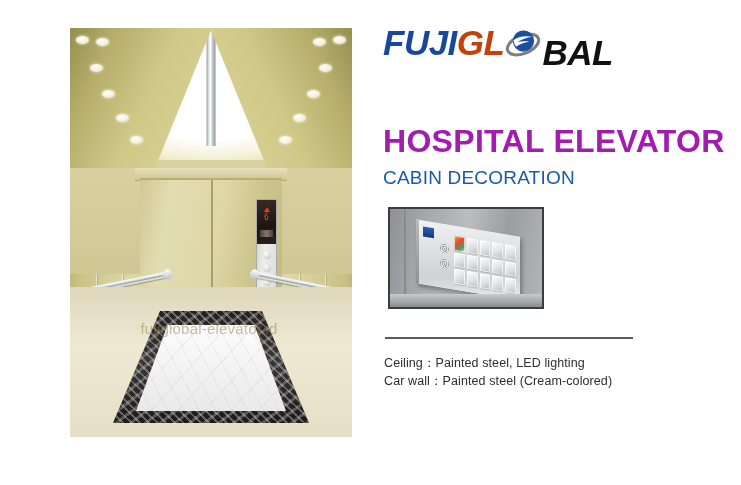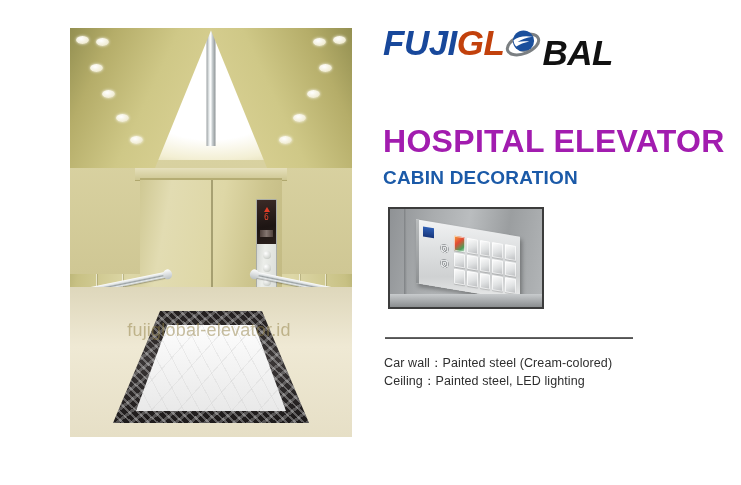--- a/index.html
+++ b/index.html
@@ -108,37 +108,37 @@
         linear-gradient(180deg,#231f1f,#3a3636 45%,#1c1919);}
   .floor-white{position:absolute;left:50%;transform:translateX(-50%);bottom:26px;
       width:150px;height:86px;
       clip-path:polygon(21% 0,79% 0,100% 100%,0 100%);
       background:
         repeating-linear-gradient(62deg,rgba(205,205,205,.30) 0 1px,rgba(0,0,0,0) 1px 14px),
         repeating-linear-gradient(-48deg,rgba(198,198,198,.26) 0 1px,rgba(0,0,0,0) 1px 20px),
         linear-gradient(180deg,#fdfdfd,#f2f2f2 55%,#e9e9e9);}
 
   .watermark{position:absolute;left:0;right:4px;top:292px;text-align:center;
-      font-size:18px;color:rgba(150,132,74,.52);letter-spacing:.2px;
+      font-size:15px;color:rgba(150,132,74,.52);letter-spacing:.2px;
       font-family:"Liberation Sans",sans-serif;}
 
   
   .logo{position:absolute;left:383px;top:22px;height:40px;
       display:flex;align-items:center;font-style:italic;}
   .logo .t{font-size:35px;font-weight:bold;line-height:35px;letter-spacing:-0.5px;
       font-family:"Liberation Sans",sans-serif;}
   .logo .fuji{color:#18489b;}
   .logo .gl{color:#c2410c;}
   .logo .bal{color:#111111;margin-top:20px;}
   .globe{position:relative;display:inline-block;width:36px;height:33px;margin:0 1px;vertical-align:middle;}
   .globe svg{position:absolute;left:0;top:0;}
 
   .h1{position:absolute;left:383px;top:126px;font-size:32px;font-weight:bold;
       color:#a21caf;letter-spacing:.3px;line-height:30px;}
-  .h2{position:absolute;left:383px;top:166px;font-size:19px;font-weight:bold;
+  .h2{position:absolute;left:383px;top:166px;font-size:19px;font-weight:normal;
       color:#1b5aa8;letter-spacing:.2px;line-height:24px;}
 
   .thumb{position:absolute;left:388px;top:207px;width:152px;height:98px;
       border:2px solid #3c3c3c;overflow:hidden;
       background:linear-gradient(100deg,#8f9295 0%,#a9acae 26%,#babdbf 48%,#9b9ea0 72%,#b3b6b8 100%);}
   .thumb .wallseam{position:absolute;left:14px;top:0;bottom:0;width:3px;
       background:linear-gradient(90deg,#7e8184,#9fa2a4);}
   .thumb .skirt{position:absolute;left:0;right:0;bottom:0;height:13px;
       background:linear-gradient(180deg,#c8cbcd,#8b8e90);}
   .panel{position:absolute;left:26px;top:19px;width:104px;height:64px;
@@ -284,17 +284,17 @@
         <b></b>
         <b></b>
       </div>
     </div>
     <div class="skirt"></div>
   </div>
 
   <div class="rule"></div>
 
   <div class="specs">
+    <div>Ceiling：Painted steel, LED lighting</div>
     <div>Car wall：Painted steel (Cream-colored)</div>
-    <div>Ceiling：Painted steel, LED lighting</div>
   </div>
 
 </div>
 
 </body></html>

